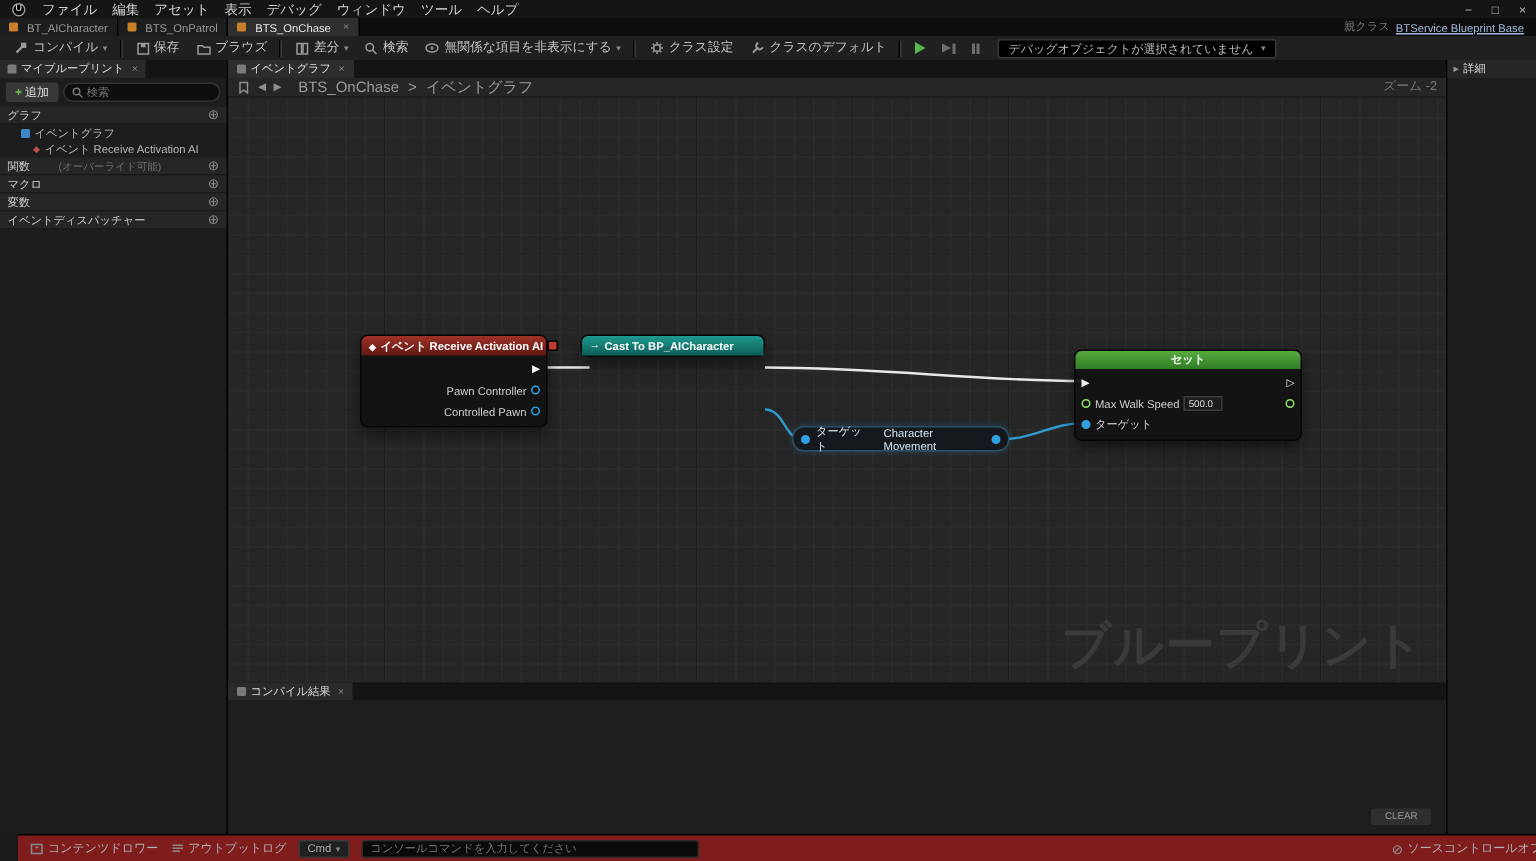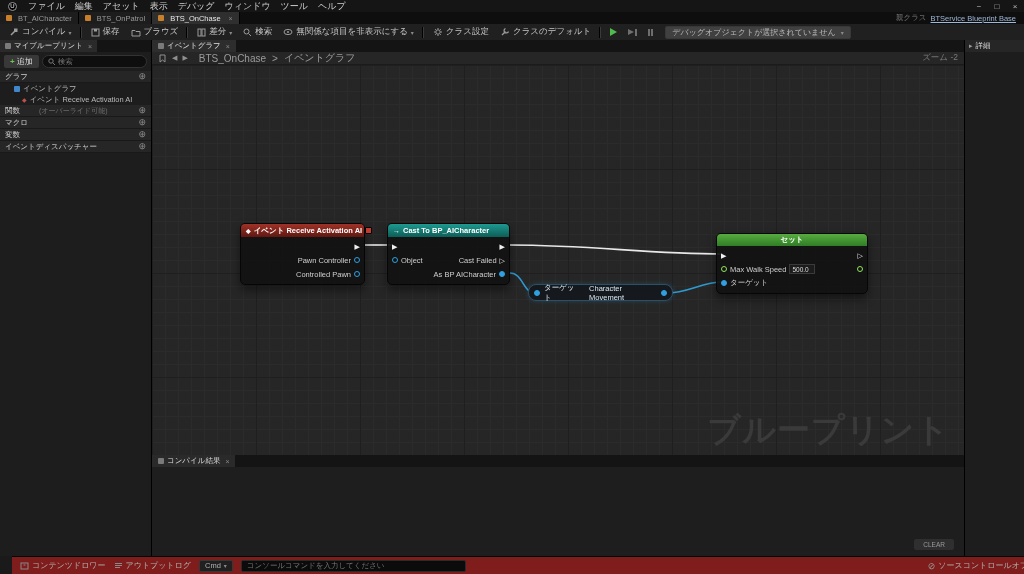--- a/index.html
+++ b/index.html
@@ -27,21 +27,21 @@
 
   
   #toolbar { top:24px; left:0; width:1024px; height:17px; background:#202020; border-bottom:1px solid #000; display:flex; align-items:center; font-size:8.5px; color:#c6c6c6; padding:0 4px; gap:1px; }
   .tbtn { display:inline-flex; align-items:center; gap:3px; padding:0 5px; height:17px; }
   .sep { width:1px; height:11px; background:#3a3a3a; margin:0 3px; box-shadow:-1px 0 0 #000; }
   .caret { font-size:6px; color:#8a8a8a; }
   .play-tri { width:0; height:0; border-top:4px solid transparent; border-bottom:4px solid transparent; border-left:7px solid #52b94e; }
   .step-ico { display:flex; align-items:center; gap:1px; }
   .tri-gray { width:0; height:0; border-top:3.5px solid transparent; border-bottom:3.5px solid transparent; border-left:6px solid #6e6e6e; }
   .bar-gray { width:2px; height:7px; background:#6e6e6e; }
-  .debug-dd { display:flex; align-items:center; gap:5px; background:#404040; border:1px solid #383838; border-radius:2px; height:13px; padding:0 6px; font-size:8px; color:#bbb; margin-left:6px; }
+  .debug-dd { display:flex; align-items:center; gap:5px; background:#000000; border:1px solid #383838; border-radius:2px; height:13px; padding:0 6px; font-size:8px; color:#bbb; margin-left:6px; }
 
   
   #left-panel { top:40px; left:0; width:152px; height:516px; background:#1d1d1d; border-right:1px solid #000; }
   .ptabrow { height:12px; background:#141414; display:flex; }
   .ptab { height:12px; background:#2a2a2a; display:inline-flex; align-items:center; gap:3px; padding:0 5px; font-size:7.5px; color:#ddd; }
   .mbp-controls { display:flex; gap:3px; padding:3px 4px; }
   .add-btn { display:inline-flex; align-items:center; gap:2px; height:13px; padding:0 6px; background:#383838; border-radius:2px; font-size:8px; color:#e0e0e0; }
   .plus { color:#6fc24f; font-weight:bold; font-size:8px; }
   .searchbox { flex:1; display:flex; align-items:center; gap:3px; background:#0e0e0e; border:1px solid #333; border-radius:7px; height:13px; padding:0 5px; }
   .searchbox input { background:transparent; border:0; outline:0; color:#bbb; font-size:7.5px; width:100%; font-family:inherit; }
@@ -331,40 +331,20 @@
           <span class="pin"></span>
         </div>
       </div>
     </div>
 
     <div class="node" style="left:235px;top:158px;width:123px;">
       <div class="nhead cast">
         <span style="font-size:7px;">→</span>
         <span>Cast To BP_AICharacter</span>
       </div>
-      <div class="nbody">
-        <div class="prow split">
-          <span class="exec">▶</span>
-          <span class="exec">▶</span>
-        </div>
-        <div class="prow split">
-          <span class="pgrp">
-            <span class="pin"></span>
-            <span>Object</span>
-          </span>
-          <span class="pgrp">
-            <span>Cast Failed</span>
-            <span class="exec">▷</span>
-          </span>
-        </div>
-        <div class="prow right">
-          <span>As BP AICharacter</span>
-          <span class="pin filled"></span>
-        </div>
-      </div>
     </div>
 
     <div class="node" style="left:564px;top:168px;width:152px;">
       <div class="nhead set" style="height:12px;">
         <span>セット</span>
       </div>
       <div class="nbody">
         <div class="prow split">
           <span class="exec">▶</span>
           <span class="exec">▷</span>

